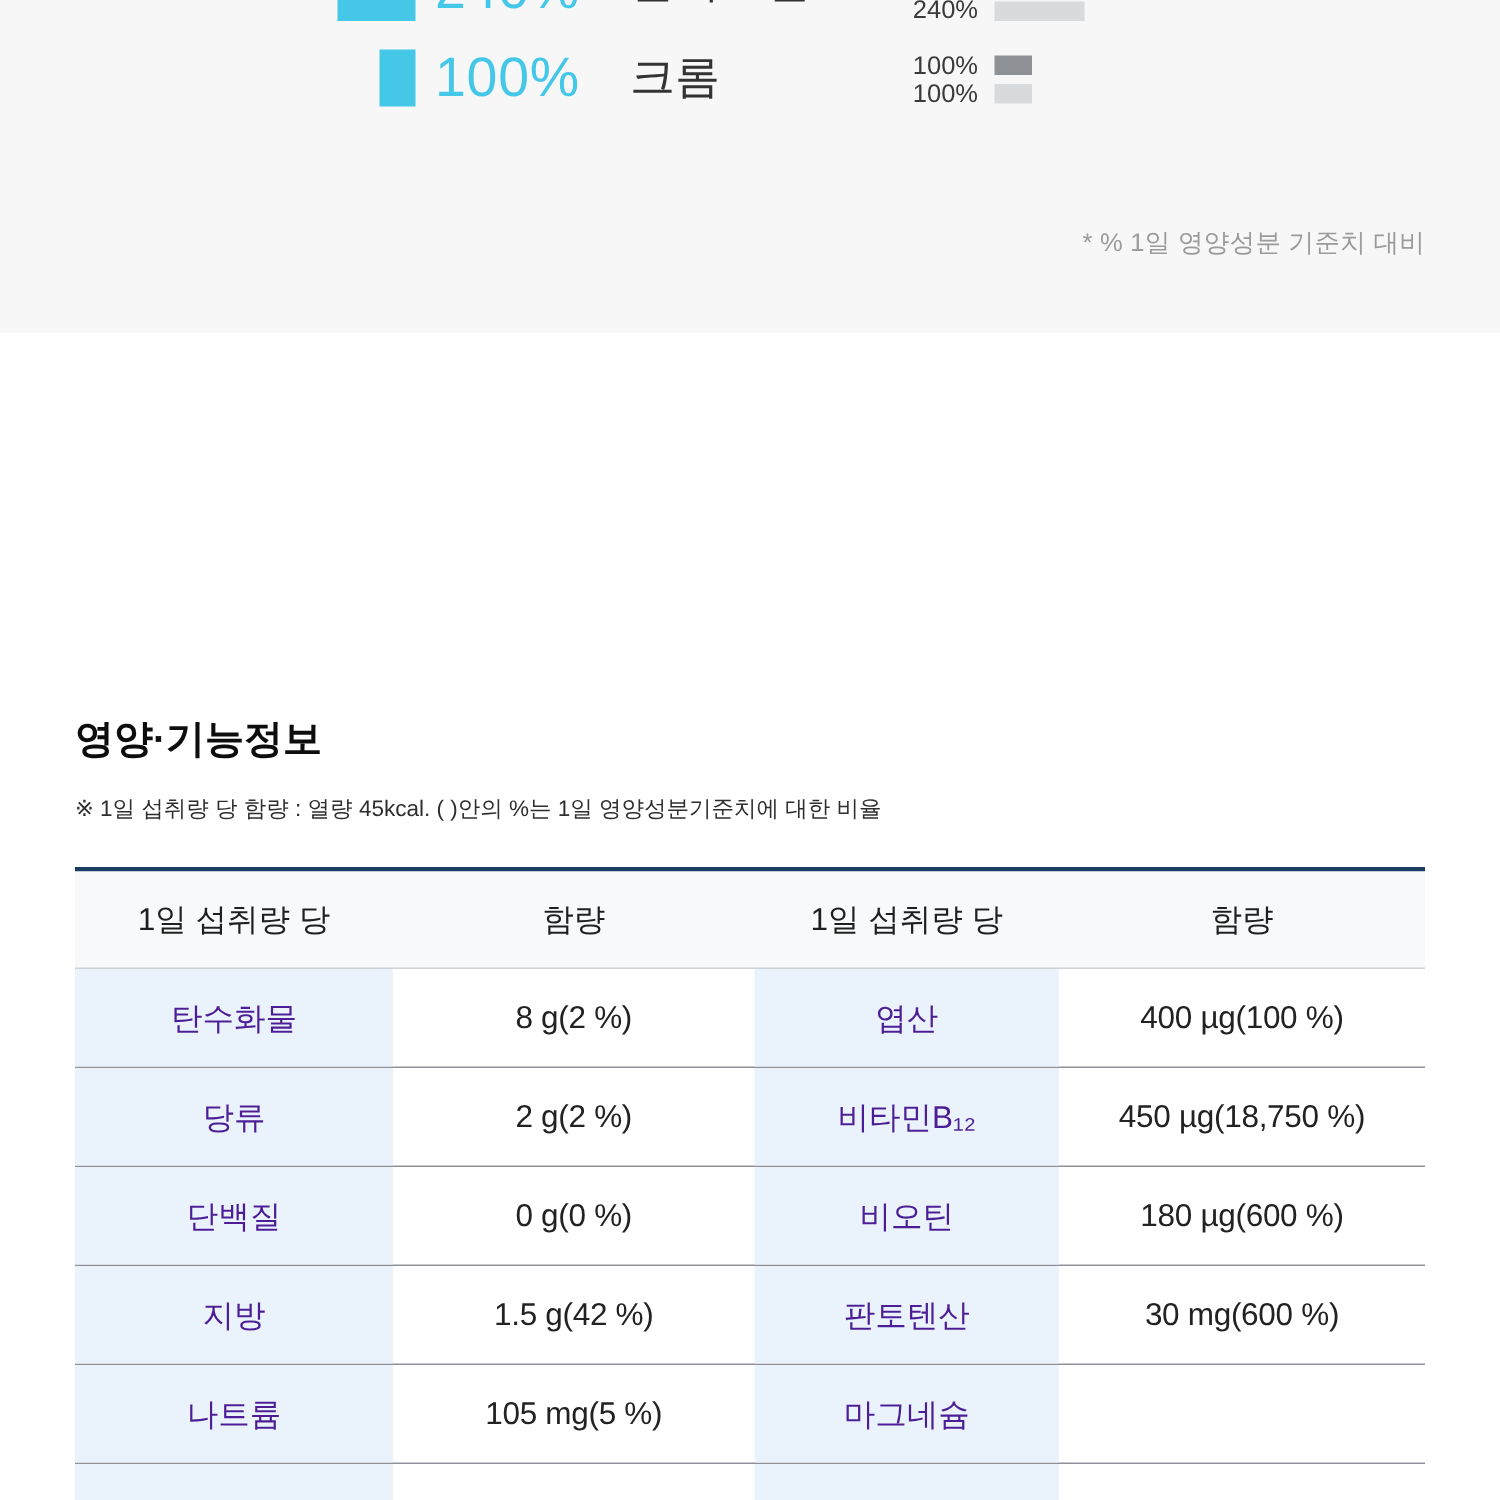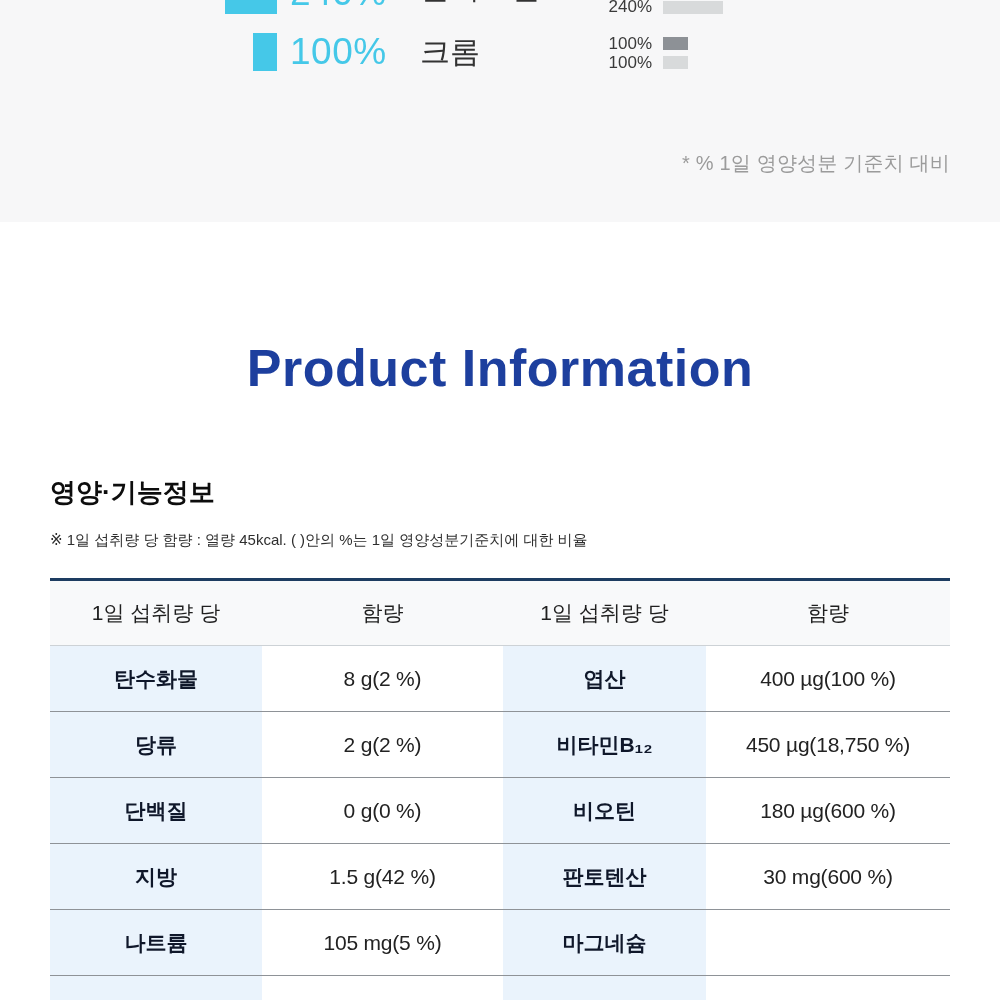--- a/index.html
+++ b/index.html
@@ -38,21 +38,21 @@
   .sp-b1{top:35px;}
   .sp-b2{top:54px;}
   .bar{position:absolute;left:663px;height:13px;}
   .bar-light{background:var(--bar-light,#d8dadb);}
   .bar-dark{background:var(--bar-dark,#8d9196);}
   .bar-a1{top:1px;}
   .bar-b1{top:37px;}
   .bar-b2{top:56px;}
   .chart-note{
     position:absolute;right:50px;top:150px;
-    font-size:20px;color:#9b9b9b;letter-spacing:0.2px;
+    font-size:17px;color:#9b9b9b;letter-spacing:0.2px;
   }
 
   
   .page-title{
     position:absolute;left:0;top:338px;width:1000px;margin:0;
     text-align:center;font-size:52px;line-height:60px;font-weight:700;
     color:var(--title-color,#1d3f9e);letter-spacing:0.5px;
   }
 
   
@@ -76,21 +76,21 @@
   .thead-row{
     height:64px;background:var(--header-bg,#f8f9fa);
     border-bottom:1px solid #cdd2d6;color:#1f1f1f;font-weight:500;
   }
   .body-row{border-bottom:1px solid var(--row-sep,#8e9297);}
   .body-row:last-child{border-bottom:none;}
   .cell{padding:0 4px;}
   .label-cell{
     background:var(--label-bg,#eaf3fc);height:100%;
     display:flex;align-items:center;justify-content:center;
-    font-weight:700;color:#0f172a;
+    font-weight:400;color:#4c1d95;
   }
   .value-cell{color:#222;letter-spacing:-0.2px;}
 </style>
 </head>
 <body>
 
 <div class="page">
 
   <section class="top-section">
 
@@ -108,21 +108,20 @@
       <div class="nname nname-b">크롬</div>
       <div class="smallpct sp-b1">100%</div>
       <div class="bar bar-b1 bar-dark" style="width: 25px;"></div>
       <div class="smallpct sp-b2">100%</div>
       <div class="bar bar-b2 bar-light" style="width: 25px;"></div>
     </div>
 
     <div class="chart-note">* % 1일 영양성분 기준치 대비</div>
   </section>
 
-  <h1 class="page-title">Product Information</h1>
 
   <h2 class="section-heading">영양·기능정보</h2>
   <p class="serving-note">※ 1일 섭취량 당 함량 : 열량 45kcal. ( )안의 %는 1일 영양성분기준치에 대한 비율</p>
 
   <div class="ntable">
     <div class="trow thead-row">
       <div class="cell">1일 섭취량 당</div>
       <div class="cell">함량</div>
       <div class="cell">1일 섭취량 당</div>
       <div class="cell">함량</div>

